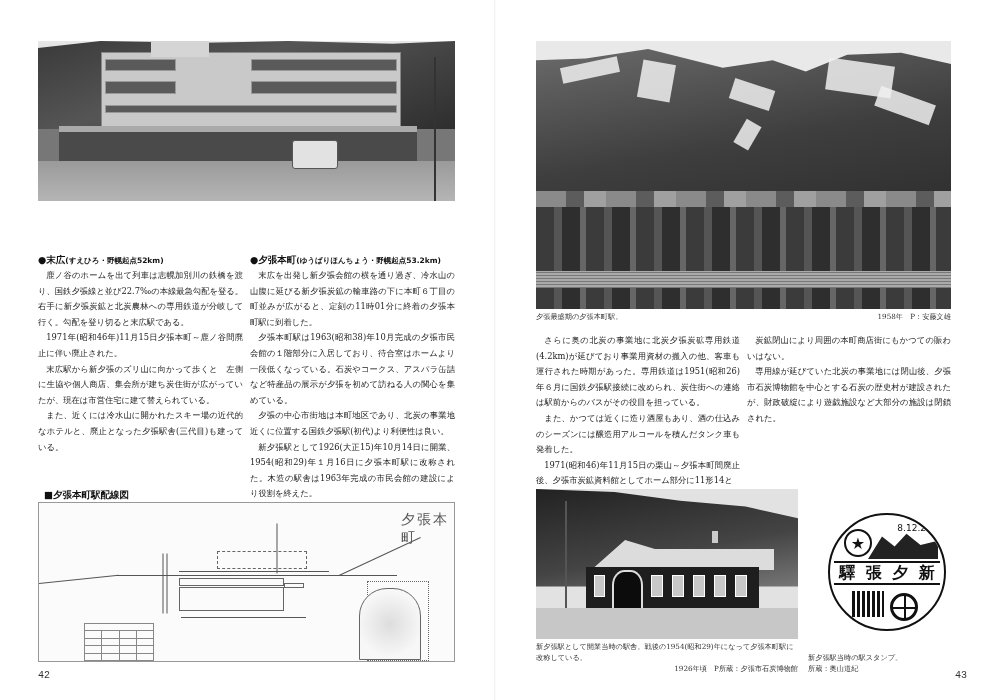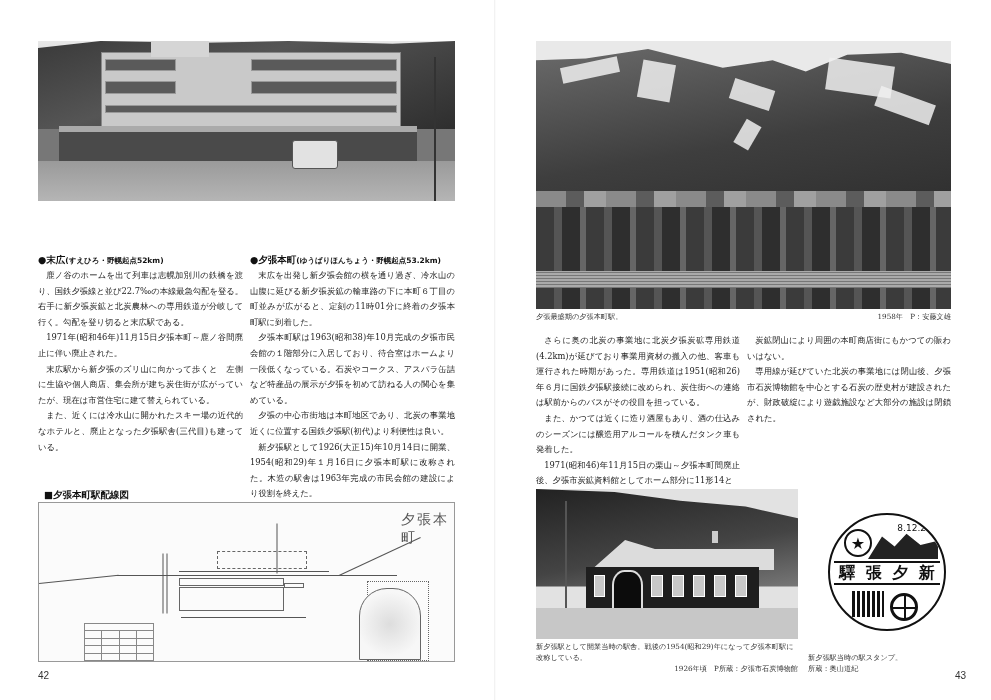--- a/index.html
+++ b/index.html
@@ -16,21 +16,21 @@
   .caption .credit { display: block; text-align: right; }
 
   .section-head { font-family: "DejaVu Sans", "Liberation Sans", sans-serif; font-weight: bold; font-size: 9.5px; line-height: 14px; color: #111; white-space: nowrap; }
   .section-head .sub { font-size: 7.5px; font-weight: bold; }
   .col { position: absolute; font-size: 8.3px; line-height: 15.6px; color: #222; text-align: justify; }
   .col p { text-indent: 1em; }
 
   .fig-title { position: absolute; font-family: "DejaVu Sans", "Liberation Sans", sans-serif; font-weight: bold; font-size: 9.5px; color: #111; }
   .diagram { position: absolute; border: 1px solid #999; background: #fbfbfb; overflow: hidden; }
 
-  .page-num { position: absolute; top: 670px; font-family: Liberation Sans, sans-serif; font-size: 10px; color: #333; }
+  .page-num { position: absolute; top: 670px; font-family: Liberation Mono, monospace; font-size: 10px; color: #333; }
 
   
   .p1-sky { position:absolute; left:0; top:0; width:100%; height:40%; background: linear-gradient(#e8e8e8,#bbb); }
   .p1-hill { position:absolute; left:0; top:0; width:100%; height:55%; background: linear-gradient(160deg,#3a3a3a 0%,#555 40%,#2e2e2e 100%); clip-path: polygon(0 8%,15% 0,40% 2%,60% 0,85% 3%,100% 0,100% 100%,0 100%); }
   .p1-building { position:absolute; left:15%; top:7%; width:72%; height:60%; background:#c9c9c9; border:1px solid #888; }
   .p1-top { position:absolute; left:27%; top:0; width:14%; height:10%; background:#d5d5d5; }
   .p1-win { position:absolute; background:#5a5a5a; border:1px solid #999; }
   .p1-ground { position:absolute; left:0; bottom:0; width:100%; height:25%; background: linear-gradient(#9a9a9a,#b5b5b5); }
   .p1-canopy { position:absolute; left:5%; top:53%; width:86%; height:4%; background:#aaa; }
   .p1-ground-floor { position:absolute; left:5%; top:57%; width:86%; height:18%; background:#4a4a4a; }

